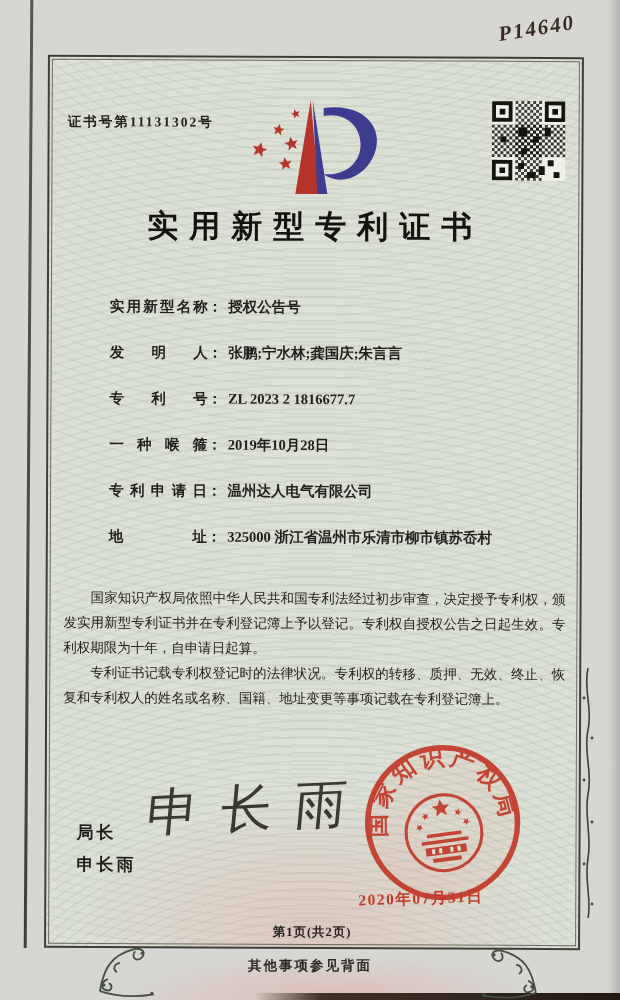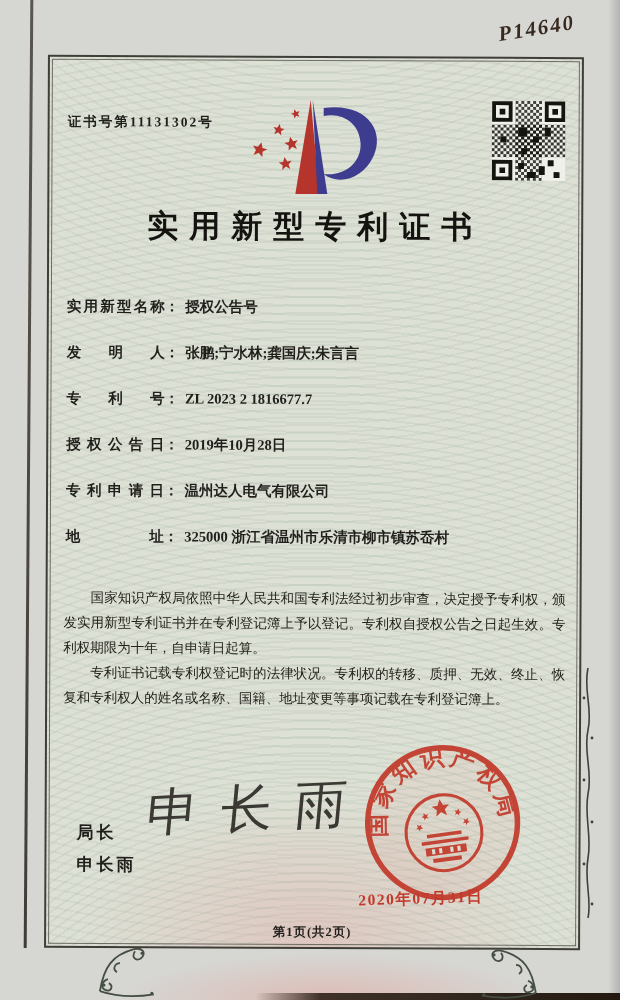--- a/index.html
+++ b/index.html
@@ -26,21 +26,21 @@
   .cert-no{position:absolute;left:18px;top:44px;font-size:13.5px;font-weight:700;letter-spacing:2px;margin-top:12px;}
 
   .qr{position:absolute;right:16px;top:42px;width:74px;height:80px;}
 
   .logo{position:absolute;left:50%;top:40px;transform:translateX(-50%);width:152px;height:102px;}
 
   .title{position:absolute;left:0;right:0;top:148px;text-align:center;font-size:31px;font-weight:bold;letter-spacing:11px;color:#141310;}
 
   .fields{position:absolute;left:18px;right:12px;top:240px;font-size:14.5px;font-weight:600;}
   .field-row{margin-bottom:27px;white-space:nowrap;}
-  .f-label{display:inline-block;width:98px;text-align:justify;text-align-last:justify;vertical-align:bottom;}
+  .f-label{display:inline-block;width:98px;text-align:justify;text-align-last:justify;vertical-align:bottom;margin-left:43px;}
   .f-colon{margin-right:6px;}
   .grant-row{display:flex;justify-content:space-between;padding-right:26px;white-space:nowrap;}
 
   .body-text{position:absolute;left:16px;right:14px;top:528px;font-size:13.5px;line-height:1.86;color:#24221c;text-align:justify;}
   .body-text p{margin:0;text-indent:2em;}
 
   .signer{position:absolute;left:30px;top:760px;font-size:17px;font-weight:600;letter-spacing:3px;line-height:32px;}
   .signature{position:absolute;left:100px;top:716px;font-size:52px;color:#26231f;letter-spacing:22px;transform:rotate(-3deg) skewX(-8deg);opacity:0.88;white-space:nowrap;}
 
   .seal{position:absolute;left:314px;top:682px;width:164px;height:164px;transform:rotate(-8deg);opacity:0.93;}
@@ -123,21 +123,21 @@
       <div class="field-row">
         <span class="f-label">实用新型名称</span><span class="f-colon">：</span><span class="f-value">授权公告号</span>
       </div>
       <div class="field-row">
         <span class="f-label">发明人</span><span class="f-colon">：</span><span class="f-value">张鹏;宁水林;龚国庆;朱言言</span>
       </div>
       <div class="field-row">
         <span class="f-label">专利号</span><span class="f-colon">：</span><span class="f-value">ZL 2023 2 1816677.7</span>
       </div>
       <div class="field-row">
-        <span class="f-label">授权公告日</span><span class="f-colon">：</span><span class="f-value">2019年10月28日</span>
+        <span class="f-label">一种喉箍</span><span class="f-colon">：</span><span class="f-value">2019年10月28日</span>
       </div>
       <div class="field-row">
         <span class="f-label">专利申请日</span><span class="f-colon">：</span><span class="f-value">温州达人电气有限公司</span>
       </div>
       <div class="field-row">
         <span class="f-label">地址</span><span class="f-colon">：</span><span class="f-value">325000 浙江省温州市乐清市柳市镇苏岙村</span>
       </div>
       <div class="grant-row">
       </div>
     </div>
@@ -221,14 +221,15 @@
     <g fill="#3d4038">
       <circle cx="4" cy="30" r="1.4"></circle>
         <circle cx="12" cy="70" r="1.4"></circle>
         <circle cx="4" cy="112" r="1.4"></circle>
       <circle cx="12" cy="154" r="1.4"></circle>
         <circle cx="4" cy="196" r="1.4"></circle>
         <circle cx="12" cy="236" r="1.4"></circle>
     </g>
   </svg>
 
+  <div class="footer-note">其他事项参见背面</div>
 
 </div>
 
 </body></html>

